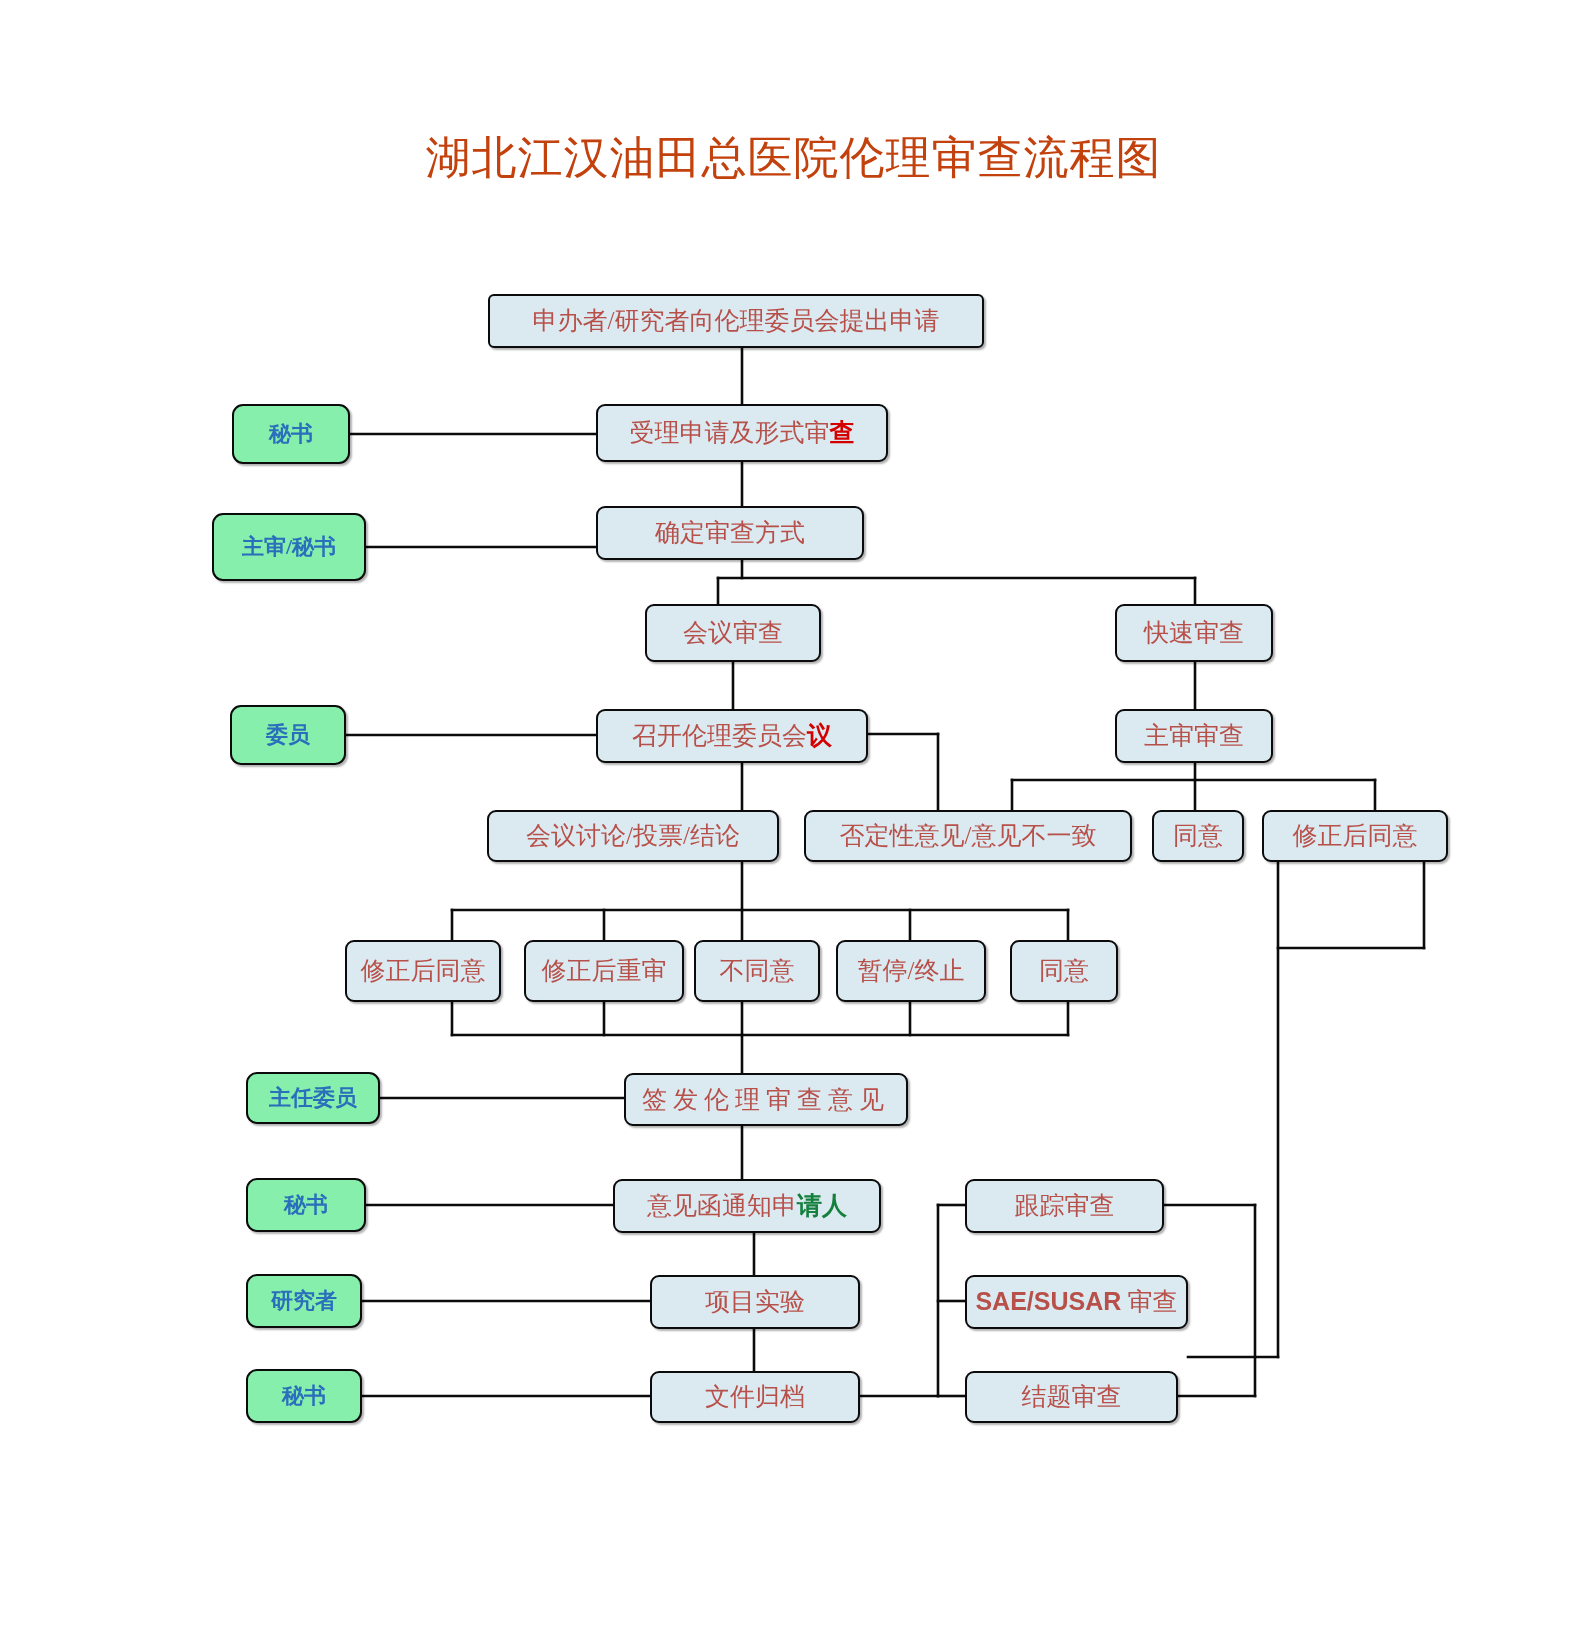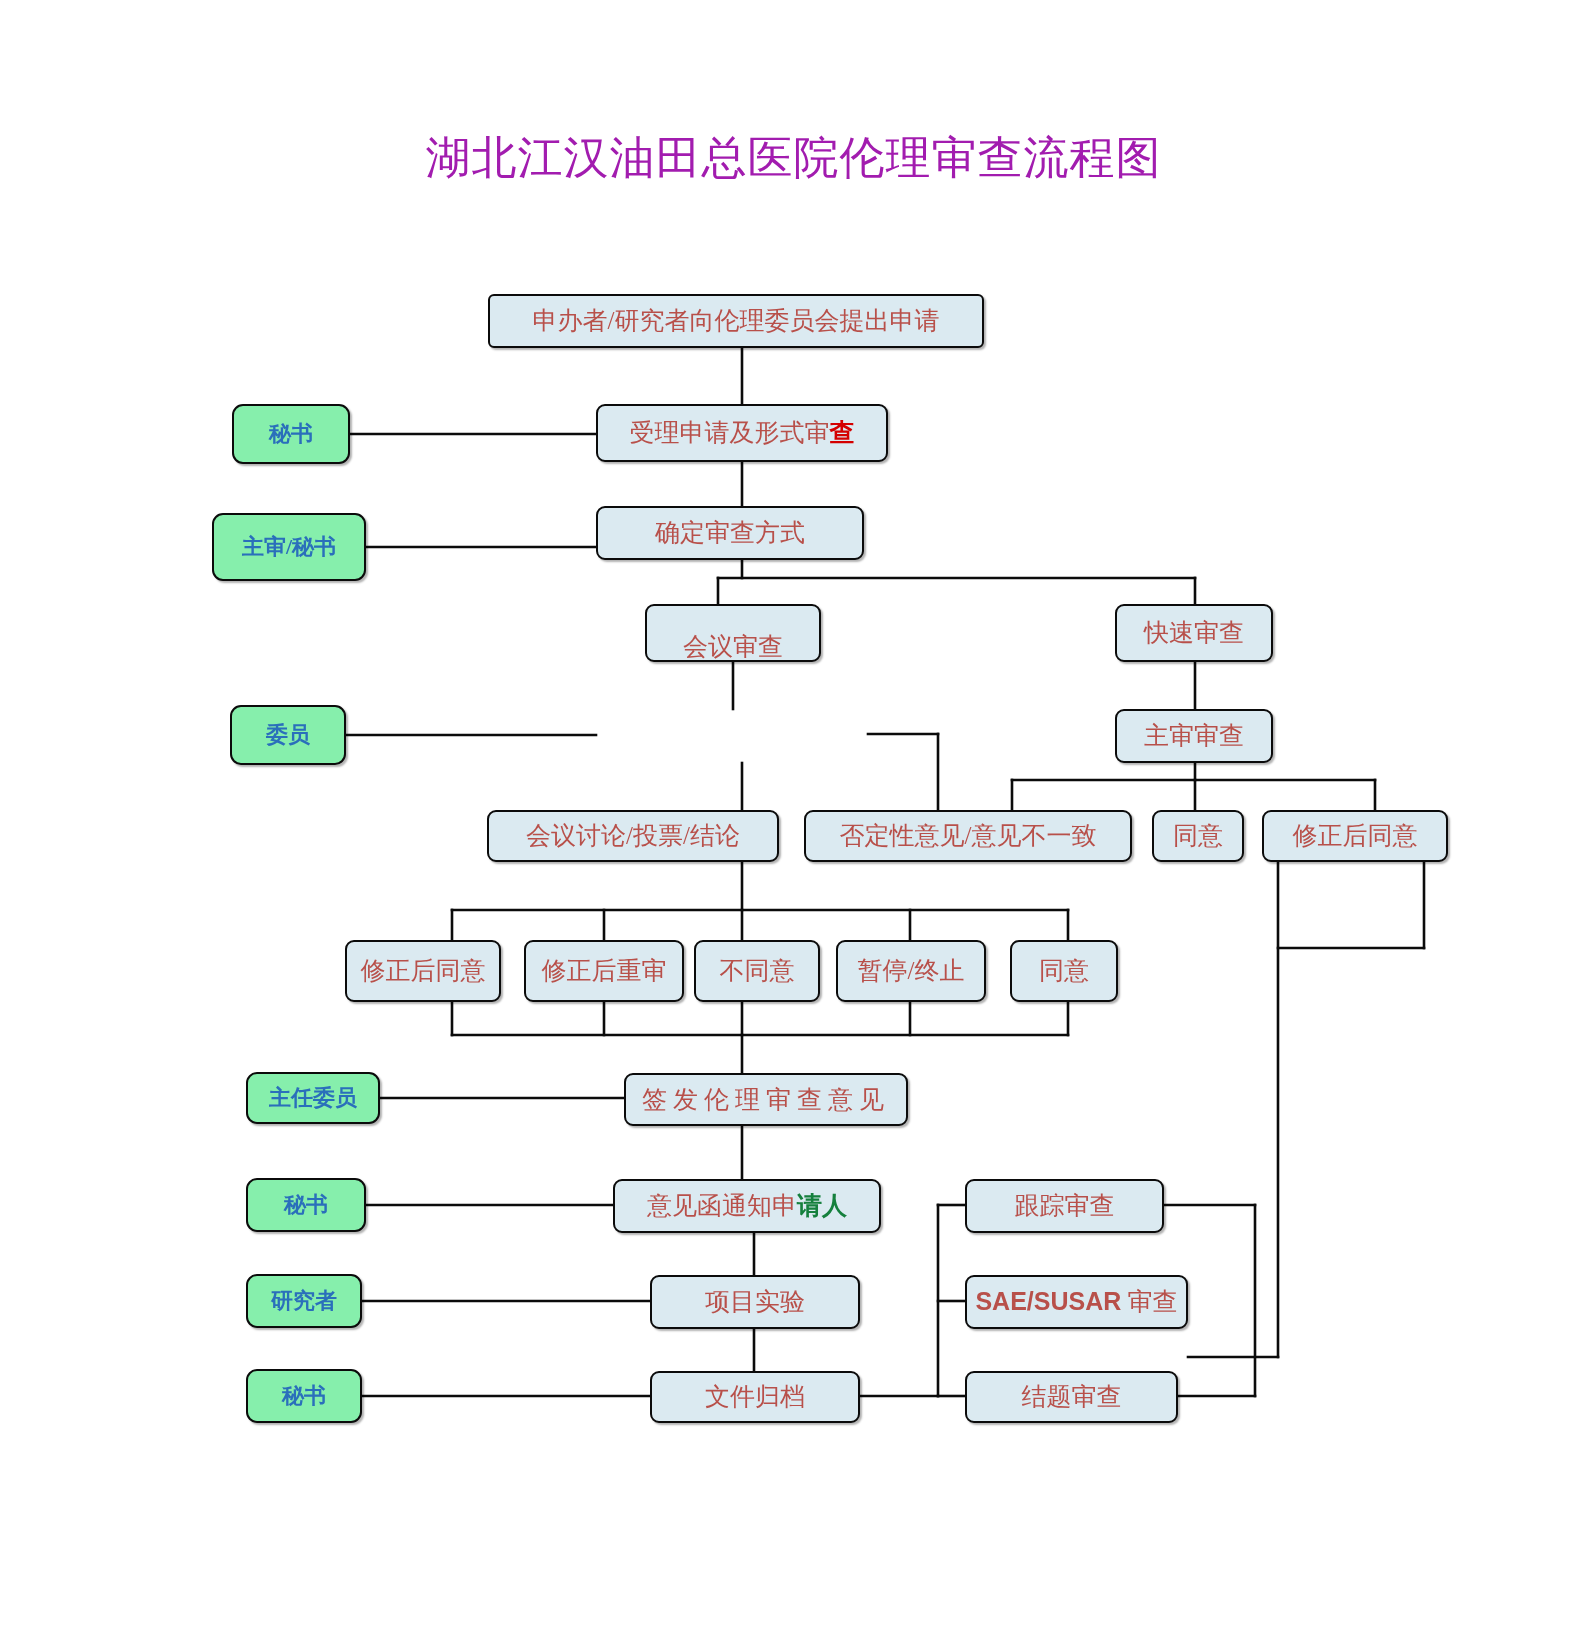--- a/index.html
+++ b/index.html
@@ -10,21 +10,21 @@
     overflow:hidden;
     position:relative;
   }
   #stage{position:absolute;left:0;top:0;width:1587px;height:1635px;}
 
   
   #title{
     position:absolute;left:0;top:128px;width:1587px;
     text-align:center;
     font-size:45px;
-    color:#a21caf;
+    color:#c2410c;
     font-family:"Liberation Serif","DejaVu Serif",serif;
     letter-spacing:1px;
     white-space:nowrap;
   }
 
   
   #wires{position:absolute;left:0;top:0;width:1587px;height:1635px;}
 
   
   .node{
@@ -178,28 +178,31 @@
   </div>
 
   <div class="node proc" style="left:596px;top:404px;width:292px;height:58px;">
     <span><span>受理申请及形式审</span><span class="em">查</span></span>
   </div>
 
   <div class="node proc" style="left:596px;top:506px;width:268px;height:54px;">
     <span>确定审查方式</span>
   </div>
 
-  <div class="node proc" style="left:645px;top:604px;width:176px;height:58px;align-items:flex-end;">
+  <div class="node proc" style="left:645px;top:604px;width:176px;height:58px;">
     <span>会议审查</span>
   </div>
 
   <div class="node proc" style="left:1115px;top:604px;width:158px;height:58px;">
     <span>快速审查</span>
   </div>
 
+  <div class="node proc" style="left:596px;top:709px;width:272px;height:54px;">
+    <span><span>召开伦理委员会</span><span class="em">议</span></span>
+  </div>
 
   <div class="node proc" style="left:1115px;top:709px;width:158px;height:54px;">
     <span>主审审查</span>
   </div>
 
   <div class="node proc" style="left:487px;top:810px;width:292px;height:52px;">
     <span>会议讨论/投票/结论</span>
   </div>
 
   <div class="node proc" style="left:804px;top:810px;width:328px;height:52px;">

